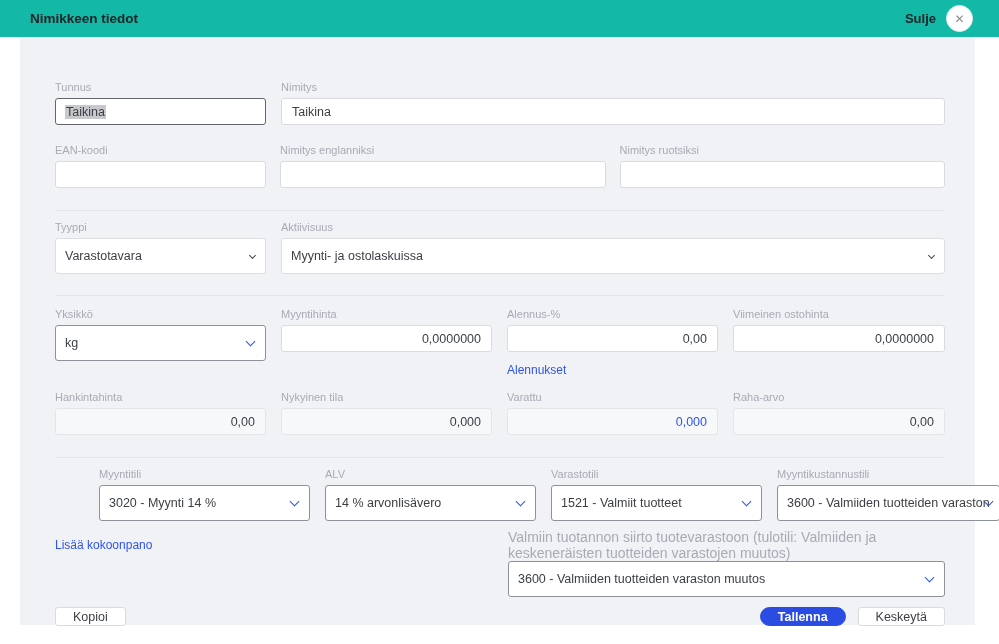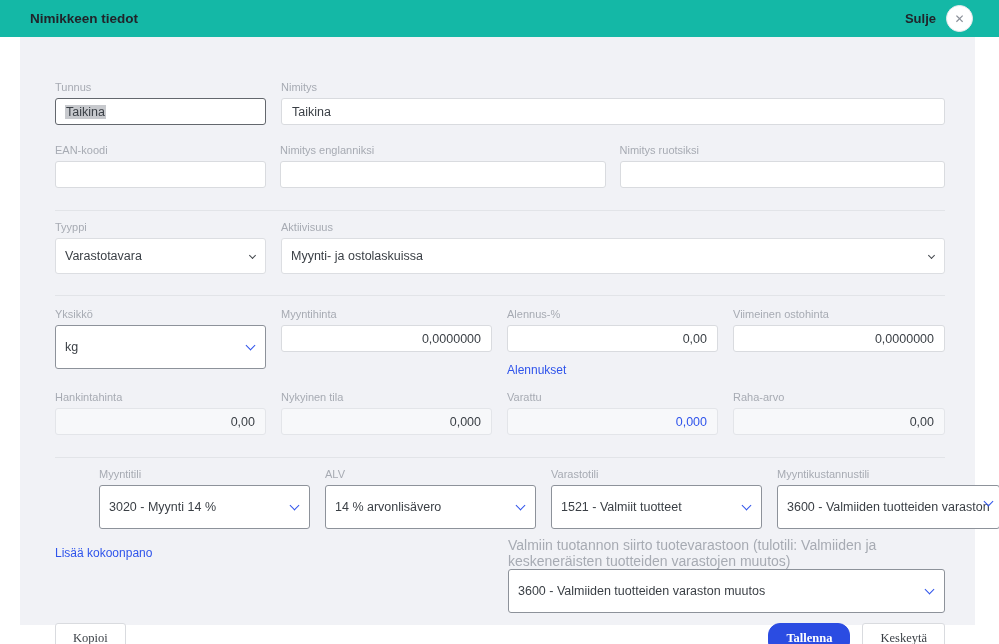--- a/index.html
+++ b/index.html
@@ -20,21 +20,21 @@
   .inp { width:100%; height:27px; background:#fff; border:1px solid #d9dbdf;
     border-radius:3px; font-size:12.5px; color:#3a3f45; padding:0 10px;
     font-family:inherit; outline:none; }
   .inp.num { text-align:right; }
   .inp.dis { background:#f7f8fa; border-color:#e3e5e9; }
   .inp.bluetext { color:#2f54eb; }
   .fakeinput { width:100%; height:27px; background:#fff; border:1.5px solid #63676d;
     border-radius:3px; font-size:12.5px; color:#3a3f45; padding:0 9px;
     display:flex; align-items:center; }
   .selection { background:#c7c9cd; padding:0 1px; }
-  .sel { width:100%; height:44px; background:#fff; border:1px solid #8d929a;
+  .sel { width:100%; height:36px; background:#fff; border:1px solid #8d929a;
     border-radius:3px; padding:0 9px; font-size:12.5px; color:#3a3f45;
     display:flex; align-items:center; cursor:pointer; position:relative; overflow:hidden; }
   .sel .val { white-space:nowrap; overflow:hidden; flex:1; }
   .sel.lite { border:1px solid #dcdee2; height:36px; }
   .chev { width:7px; height:7px; border-right:1.7px solid #2f54eb;
     border-bottom:1.7px solid #2f54eb; transform:rotate(45deg);
     flex:0 0 auto; margin:-4px 2px 0 8px; }
   .chev.dark { width:5px; height:5px; border-right:1.4px solid #43474d;
     border-bottom:1.4px solid #43474d; margin:-2px 1px 0 8px; }
   .chev.overlay { position:absolute; right:7px; top:12px; margin:0; }
@@ -50,22 +50,22 @@
   .mt-row4 { margin-top:12px; }
   .links-row { margin-top:8px; height:14px; }
   .mt-row5 { margin-top:17px; }
   .mt-div3 { margin-top:22px; }
   .mt-row6 { margin-top:10px;margin-left:44px; }
   .bottom-section { margin-top:8px; display:flex; }
   .bottom-left { flex:0 0 453px; padding-top:6px; }
   .bottom-right { flex:1; }
   .wrap-label { font-size:14px; color:#a7abb3; line-height:16px; }
   .actions { margin-top:10px; display:flex; align-items:center; justify-content:space-between; }
-  .btn { height:31px; padding:0 17px; background:#fff; border:1px solid #d9dbdf;
-    border-radius:3px; font-size:12.5px; color:#3a3f45; font-family:Liberation Serif, serif; cursor:pointer; }
+  .btn { height:19px; padding:0 17px; background:#fff; border:1px solid #d9dbdf;
+    border-radius:3px; font-size:12.5px; color:#3a3f45; font-family:Liberation Sans, sans-serif; cursor:pointer; }
   .btn.primary { background:#2b4ce2; border-color:#2b4ce2; color:#fff; font-weight:700;border-radius:12px; }
   .actions-right { display:flex; gap:12px; }
 </style>
 </head>
 <body>
 
 <div class="topbar">
   <div class="dialog-title">Nimikkeen tiedot</div>
   <div class="topbar-right">
     <span class="sulje-label">Sulje</span>

